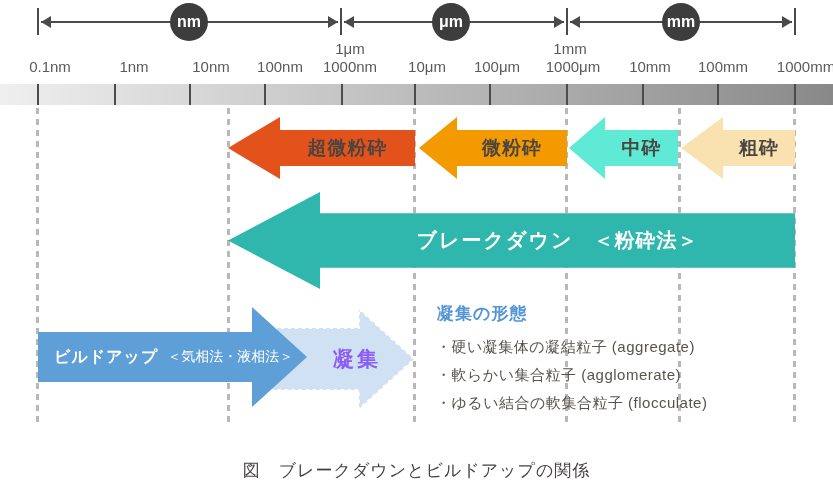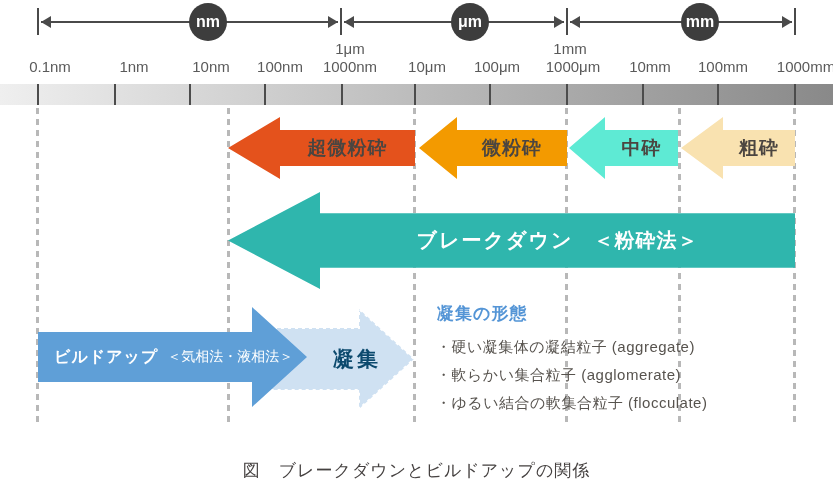--- a/index.html
+++ b/index.html
@@ -8,21 +8,21 @@
     font-family:"Liberation Sans","DejaVu Sans",sans-serif;
   }
   
   .rbar{position:absolute;top:8px;width:2px;height:27px;background:#4a4a4a;}
   .rseg{position:absolute;top:16px;height:12px;}
   .rseg .line{position:absolute;top:5px;left:0;right:0;height:2px;background:#4a4a4a;}
   .ah{position:absolute;width:0;height:0;border-top:6px solid transparent;border-bottom:6px solid transparent;top:0;}
   .ah-l{left:0;border-right:10px solid #4a4a4a;}
   .ah-r{right:0;border-left:10px solid #4a4a4a;}
   .ucircle{position:absolute;top:3px;width:38px;height:38px;border-radius:50%;background:#3d3d3d;
-    color:#ffffff;font-weight:bold;font-size:16px;display:flex;align-items:center;justify-content:center;margin-left:19px;}
+    color:#ffffff;font-weight:bold;font-size:16px;display:flex;align-items:center;justify-content:center;}
   
   .tick-label{position:absolute;top:58px;transform:translateX(-50%);font-size:15px;color:#5a5a5a;white-space:nowrap;}
   .sub-label{position:absolute;top:40px;transform:translateX(-50%);font-size:15px;color:#5a5a5a;white-space:nowrap;}
   
   .gradbar{position:absolute;left:0;top:84px;width:833px;height:21px;background:linear-gradient(to right,#efefef,#898989);}
   .gtick{position:absolute;top:0;bottom:0;width:2px;background:#4c4c4c;}
   
   .guide{position:absolute;top:108px;height:318px;width:3px;
     background:repeating-linear-gradient(to bottom,#b8b8b8 0 6px,transparent 6px 11px);}
   
@@ -41,21 +41,21 @@
   .breakdown{position:absolute;left:228px;top:192px;width:567px;height:97px;background:#2fb6ad;
     clip-path:polygon(92px 0%,0% 50%,92px 100%,92px 78%,100% 78%,100% 22%,92px 22%);}
   .breakdown .txt{position:absolute;left:92px;right:0;top:0;bottom:0;display:flex;align-items:center;
     justify-content:center;gap:20px;color:#ffffff;}
   .breakdown .big{font-size:20px;font-weight:bold;letter-spacing:2px;}
   .breakdown .small{font-size:20px;font-weight:bold;letter-spacing:1px;}
   
   .agg-wrap{position:absolute;left:252px;top:308px;width:163px;height:102px;}
   .agg-wrap svg{position:absolute;left:0;top:0;}
   .agg-label{position:absolute;left:50px;width:110px;top:0;bottom:0;display:flex;align-items:center;
-    justify-content:center;font-size:21px;font-weight:bold;color:#0c4a6e;letter-spacing:3px;}
+    justify-content:center;font-size:21px;font-weight:bold;color:#8b5cf6;letter-spacing:3px;}
   
   .buildup{position:absolute;left:38px;top:307px;width:269px;height:100px;background:#5f9fd7;
     clip-path:polygon(0% 25%,calc(100% - 55px) 25%,calc(100% - 55px) 0%,100% 50%,calc(100% - 55px) 100%,calc(100% - 55px) 75%,0% 75%);
     display:flex;align-items:center;padding-left:16px;box-sizing:border-box;gap:9px;color:#ffffff;}
   .buildup .big{font-size:16px;font-weight:bold;letter-spacing:1px;}
   .buildup .small{font-size:14px;font-weight:normal;white-space:nowrap;}
   
   .forms-heading{position:absolute;left:437px;top:302px;font-size:17px;font-weight:bold;color:#5495d6;letter-spacing:1px;}
   .forms-list{position:absolute;left:436px;top:333px;font-size:15px;color:#57534e;line-height:28px;letter-spacing:0.5px;}
   

